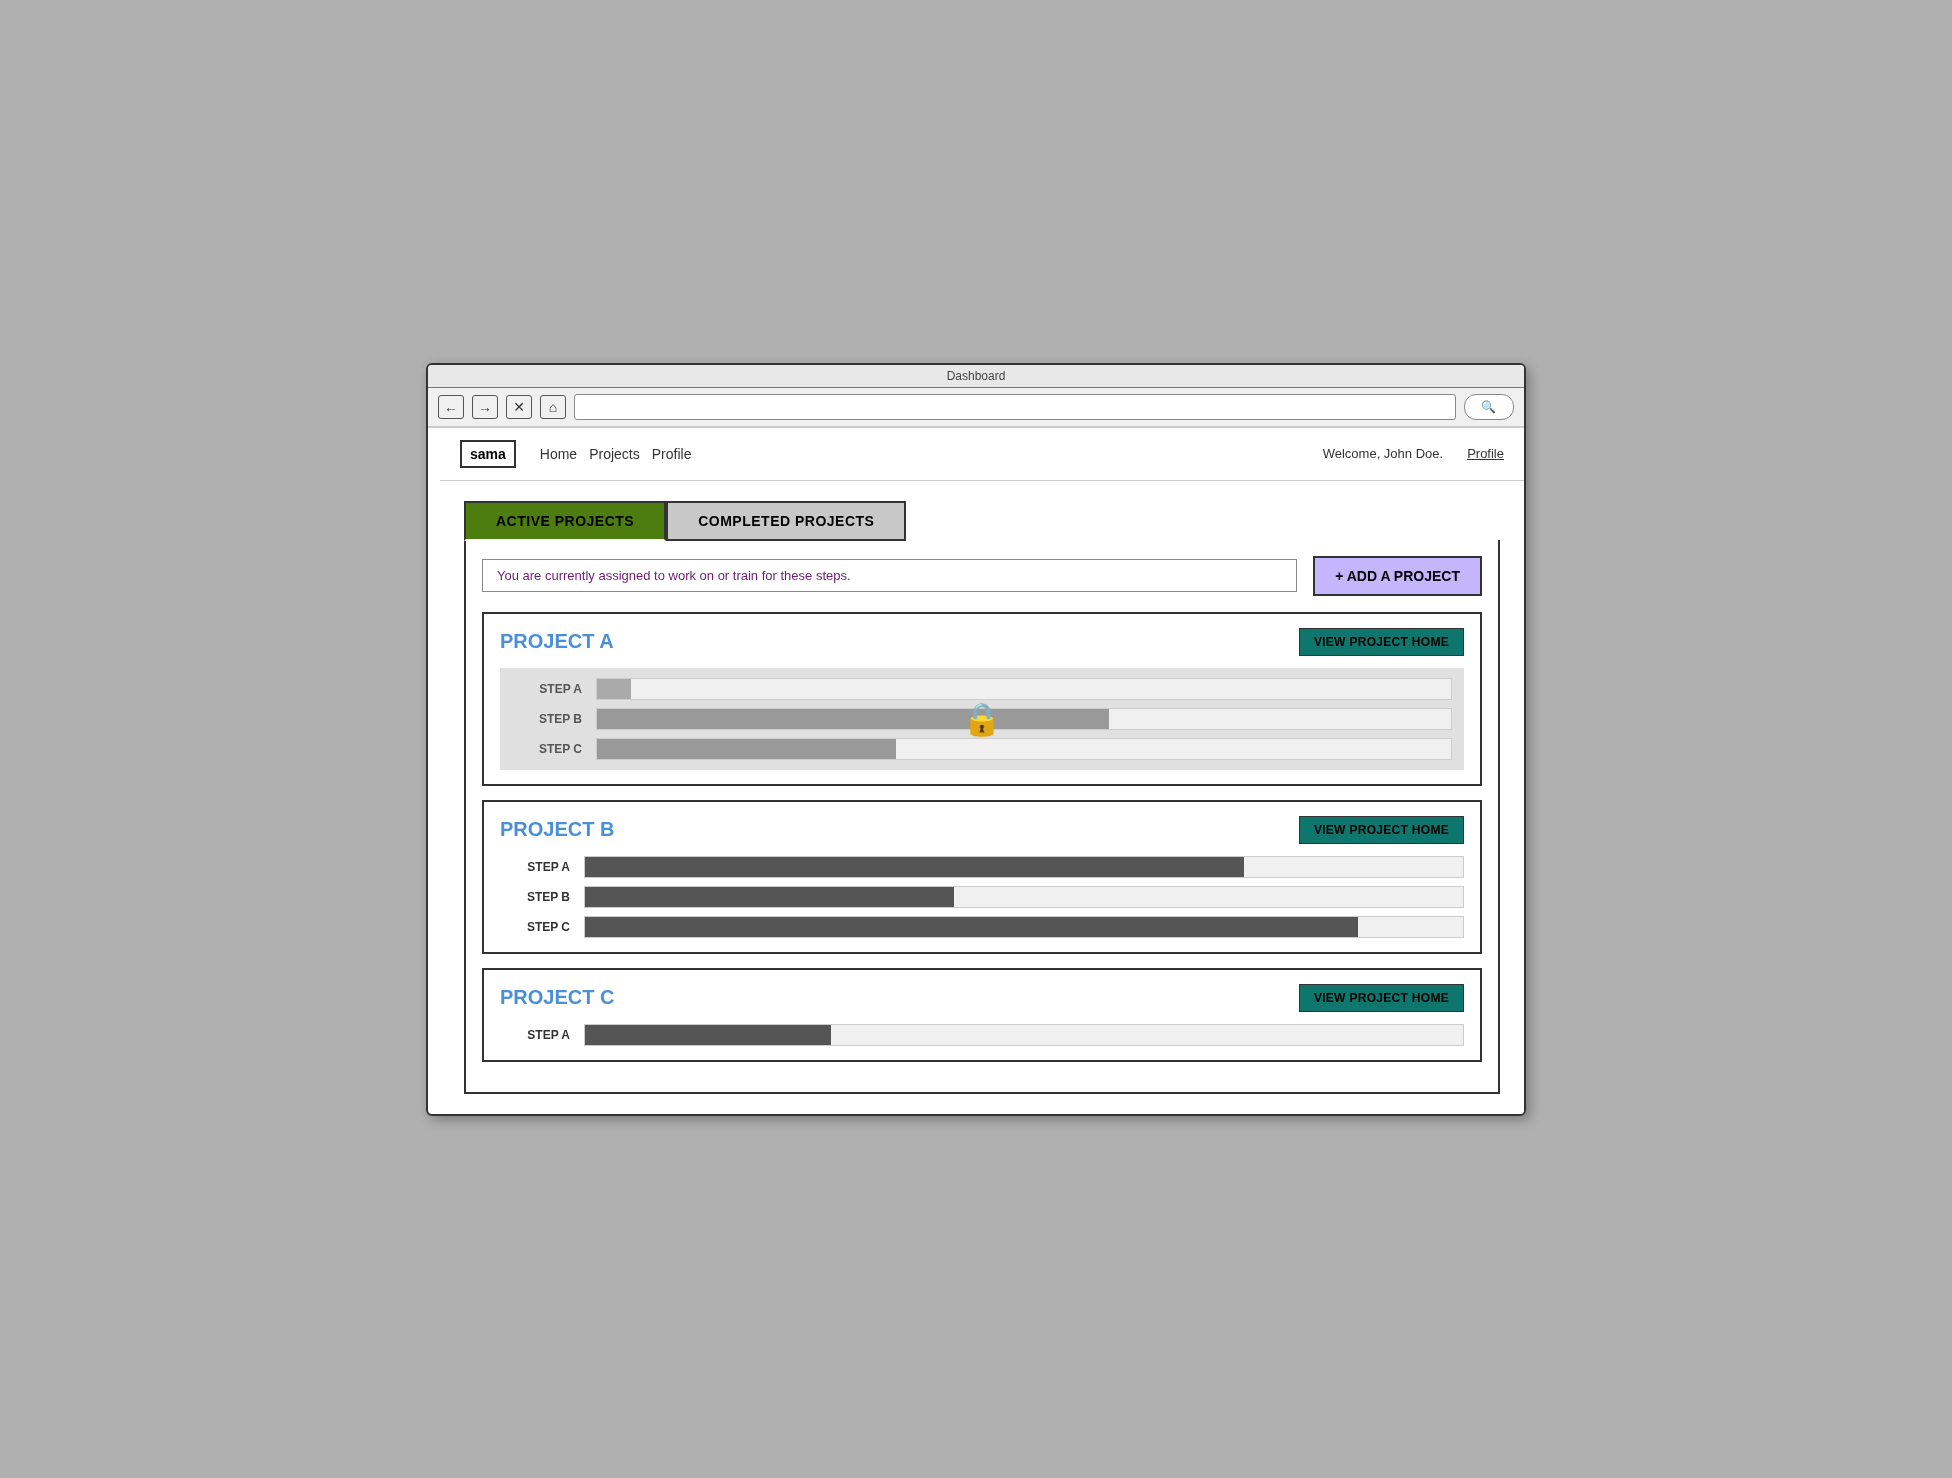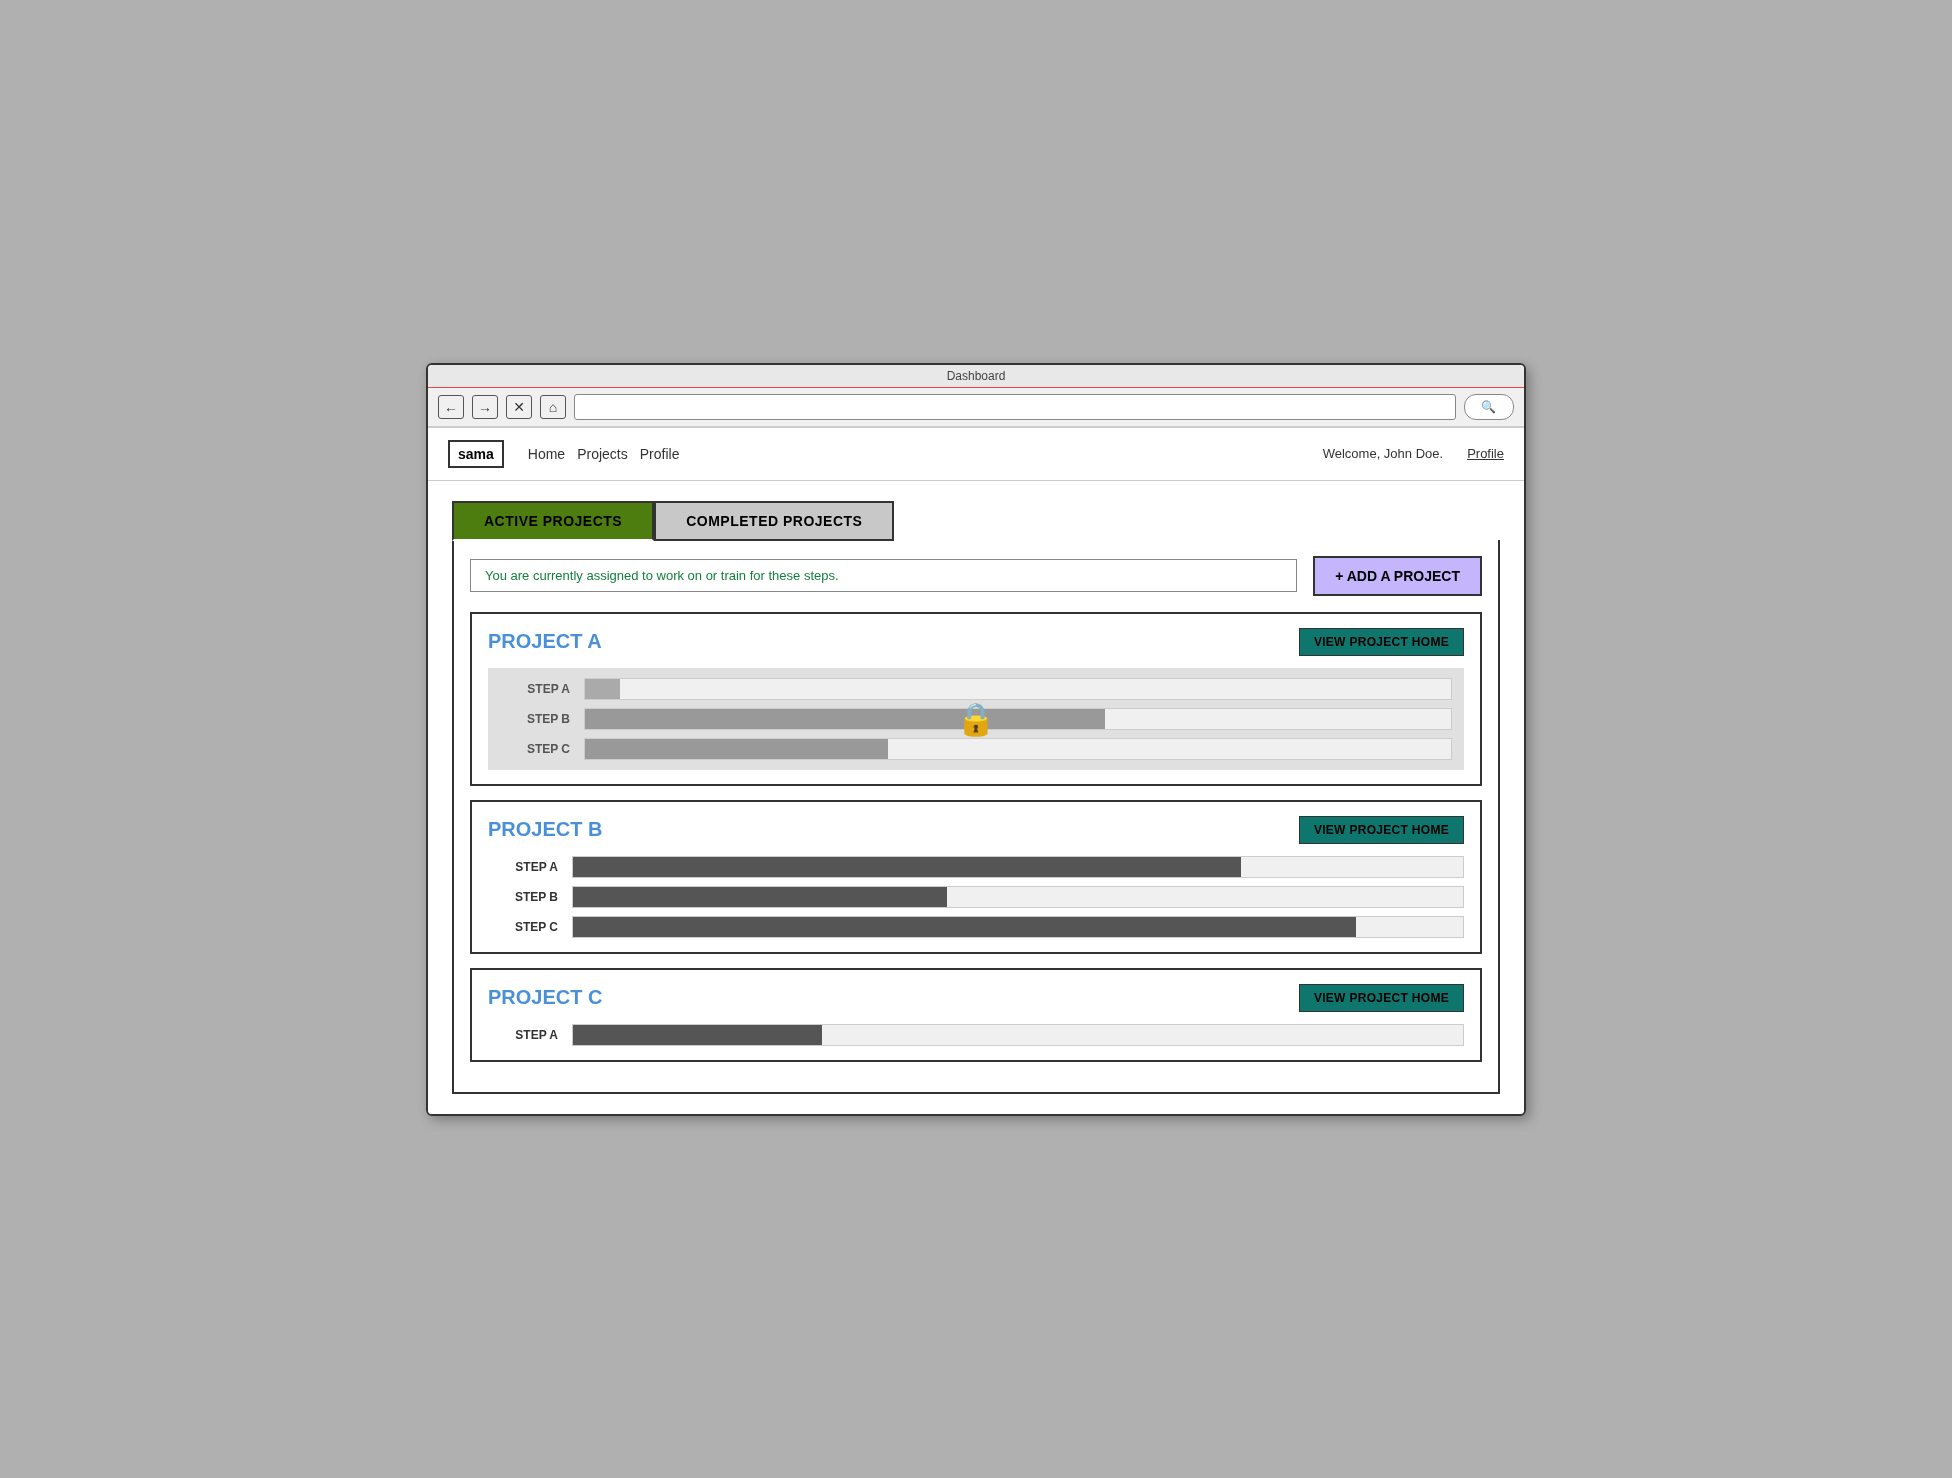--- a/index.html
+++ b/index.html
@@ -78,20 +78,21 @@
       display: flex;
       align-items: center;
       justify-content: center;
       color: #555;
     }
 
     
     .app-content {
       background: #fff;
       padding: 0;
+      margin-left: 12px;
     }
 
     
     .app-navbar {
       display: flex;
       align-items: center;
       padding: 12px 20px;
       border-bottom: 1.5px solid #ccc;
     }
 
@@ -177,21 +178,21 @@
       display: flex;
       align-items: center;
       justify-content: space-between;
       margin-bottom: 16px;
     }
 
     .info-text-box {
       border: 1.5px solid #888;
       padding: 8px 14px;
       font-size: 13px;
-      color: #15803d;
+      color: #701a75;
       flex: 1;
       margin-right: 16px;
     }
 
     .add-project-btn {
       background: #c4b5fd;
       border: 2px solid #333;
       padding: 10px 20px;
       font-size: 14px;
       font-weight: bold;

